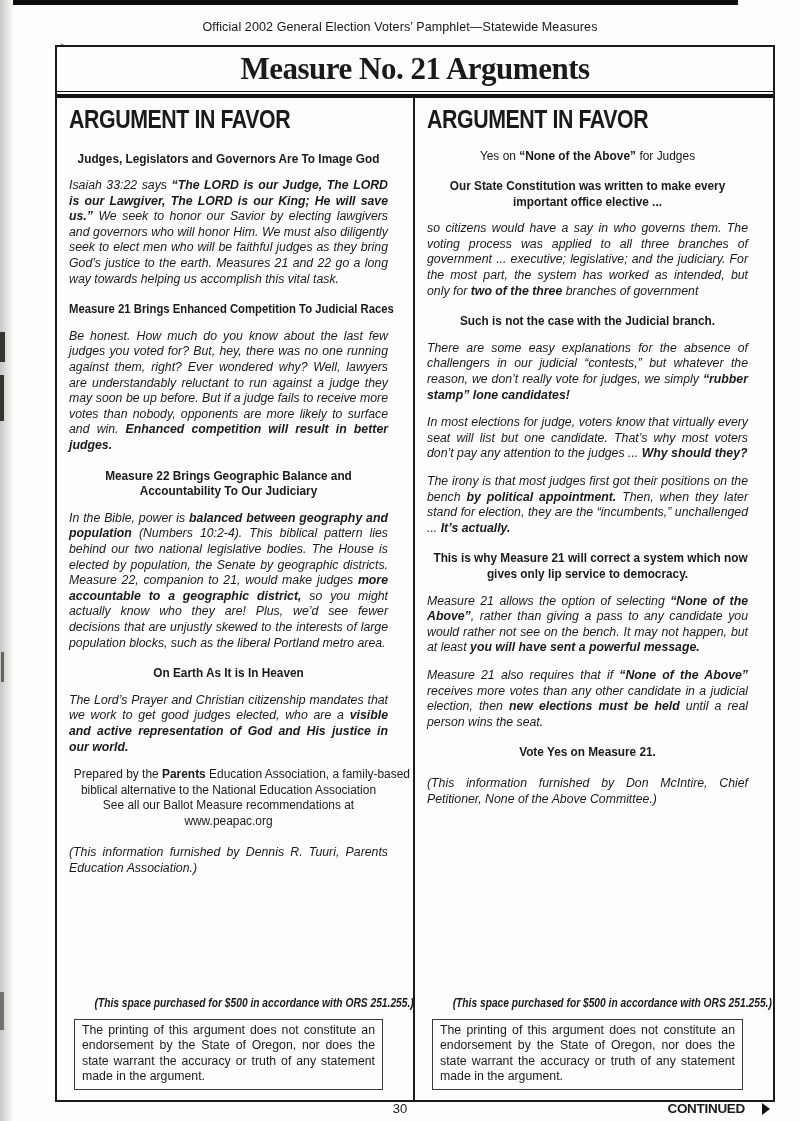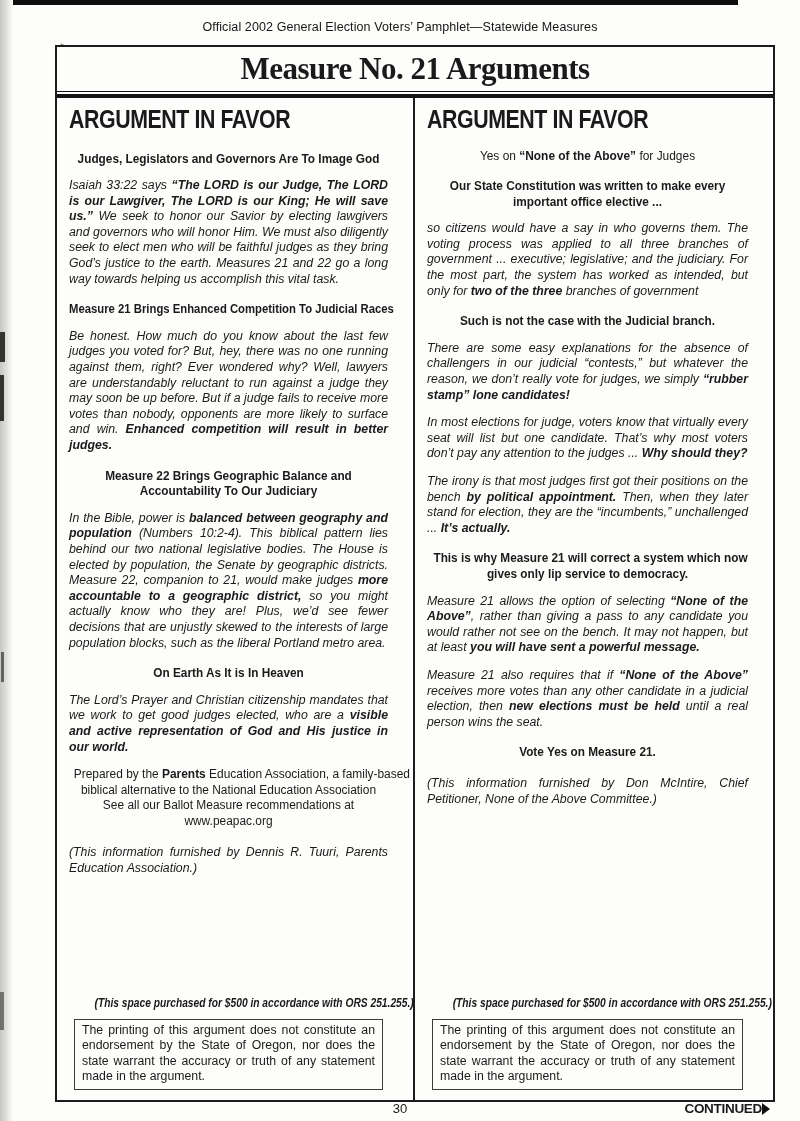--- a/index.html
+++ b/index.html
@@ -56,21 +56,21 @@
   .p{text-align:justify;font-style:italic;}
   .pc{text-align:center;white-space:nowrap;transform:scaleX(.97);transform-origin:center;}
   .note{font-style:italic;text-align:justify;margin-top:10px;}
   .spacer{flex:1;margin:0;}
   .purchase{font-weight:bold;font-style:italic;text-align:center;font-size:12.2px;
       white-space:nowrap;transform:scaleX(.84);transform-origin:center;margin:4px 0 5px;}
   .disclaimer{border:1.5px solid #3a3a3a;padding:3px 7px 4px;text-align:justify;margin:2px 5px 2px;}
   
   .page-number{position:absolute;left:0;top:1101px;width:100%;text-align:center;font-size:13px;}
   .continued{position:absolute;right:30px;top:1101px;font-size:13.5px;font-weight:bold;
-      letter-spacing:-.3px;display:flex;align-items:center;gap:0;}
+      letter-spacing:-.3px;display:flex;align-items:center;gap:17px;}
   .continued-arrow{width:0;height:0;border-top:6px solid transparent;
       border-bottom:6px solid transparent;border-left:8px solid #111;display:inline-block;}
 </style>
 </head>
 <body>
 
 <div class="scan-top-bar"></div>
 <div class="scan-strip"></div>
 <div class="scan-mark m1"></div>
 <div class="scan-mark m2"></div>

